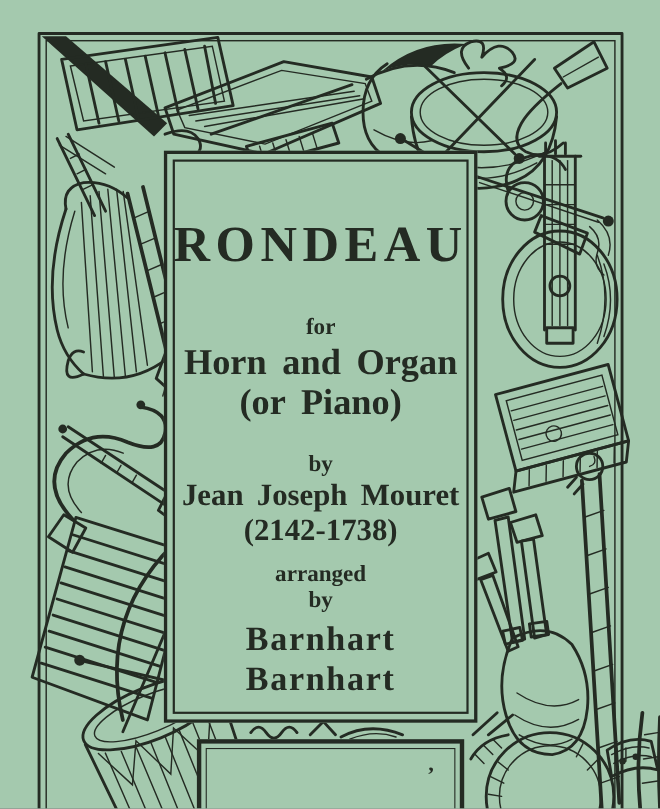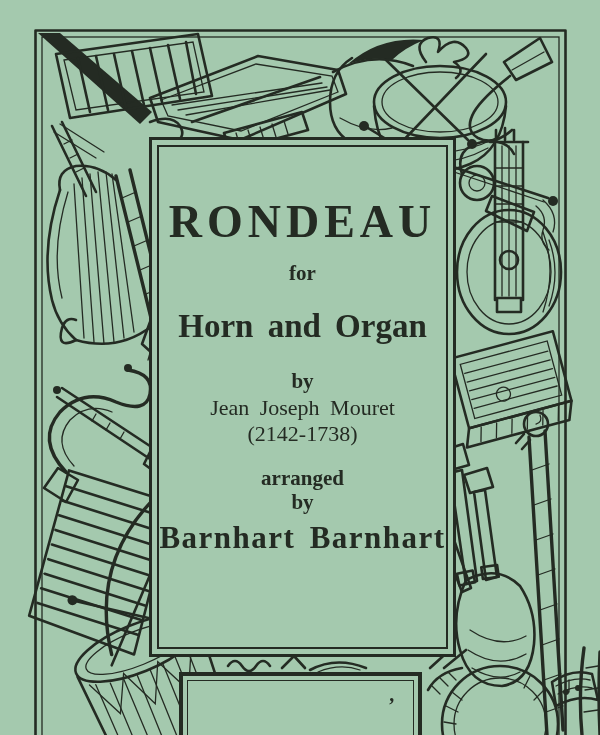--- a/index.html
+++ b/index.html
@@ -13,35 +13,35 @@
     font-family:"Liberation Serif","DejaVu Serif",serif;
     color:var(--ink);
   }
   svg.art{position:absolute;left:0;top:0;width:600px;height:735px;}
   .wc{stroke:var(--ink);fill:none;stroke-width:2.6;stroke-linecap:round;stroke-linejoin:round;}
   .wck{stroke:var(--ink);fill:none;stroke-width:3.4;stroke-linecap:round;stroke-linejoin:round;}
   .wct{stroke:var(--ink);fill:none;stroke-width:1.3;stroke-linecap:round;}
   .wcf{fill:var(--ink);stroke:none;}
 
   .title-panel{
-    position:absolute;left:149px;top:137px;width:307px;height:520px;
+    position:absolute;left:149px;top:137px;width:285px;height:520px;
     border:3px solid var(--ink);background:var(--green);box-sizing:border-box;
   }
   .title-panel-inner{
     position:absolute;inset:5px;border:2px solid var(--ink);
     display:flex;flex-direction:column;align-items:center;text-align:center;
     padding-top:52px;box-sizing:border-box;
   }
   .t-title{font-size:46px;font-weight:bold;letter-spacing:5px;line-height:1;}
   .t-small{font-size:21px;font-weight:bold;line-height:1.15;}
-  .t-for{margin-top:16px;text-align:center;}
-  .t-instr{margin-top:24px;font-size:33px;font-weight:bold;line-height:1.09;word-spacing:6px;}
+  .t-for{margin-top:40px;text-align:center;}
+  .t-instr{margin-top:4px;font-size:33px;font-weight:bold;line-height:1.09;word-spacing:6px;}
   .t-by{margin-top:24px;}
-  .t-composer{margin-top:2px;font-size:22px;font-weight:normal;line-height:1.15;word-spacing:5px;}
-  .t-arr{margin-top:20px;}
+  .t-composer{margin-top:2px;font-size:28px;font-weight:bold;line-height:1.15;word-spacing:5px;}
+  .t-arr{margin-top:9px;}
   .t-arranger{margin-top:6px;font-size:31px;font-weight:bold;letter-spacing:1.5px;word-spacing:5px;}
 
   .bottom-panel{
     position:absolute;left:179px;top:672px;width:243px;height:120px;
     border:4px solid var(--ink);background:var(--green);box-sizing:border-box;
   }
   .bottom-panel-inner{position:absolute;inset:4px;border:1.5px solid var(--ink);}
   .bp-mark{
     position:absolute;right:18px;top:14px;font-size:20px;font-weight:bold;line-height:1;
   }
@@ -316,20 +316,21 @@
       <line class="wct" x1="448" y1="672" x2="456" y2="680"></line>
     </g>
   </svg>
 
   <div class="title-panel">
     <div class="title-panel-inner">
       <div class="t-title">RONDEAU</div>
       <div class="t-small t-for">for</div>
       <div class="t-instr">
         <div>Horn and Organ</div>
+        <div>(or Piano)</div>
       </div>
       <div class="t-small t-by">by</div>
       <div class="t-composer">
         <div>Jean Joseph Mouret</div>
         <div>(2142-1738)</div>
       </div>
       <div class="t-small t-arr">
         <div>arranged</div>
         <div>by</div>
       </div>

